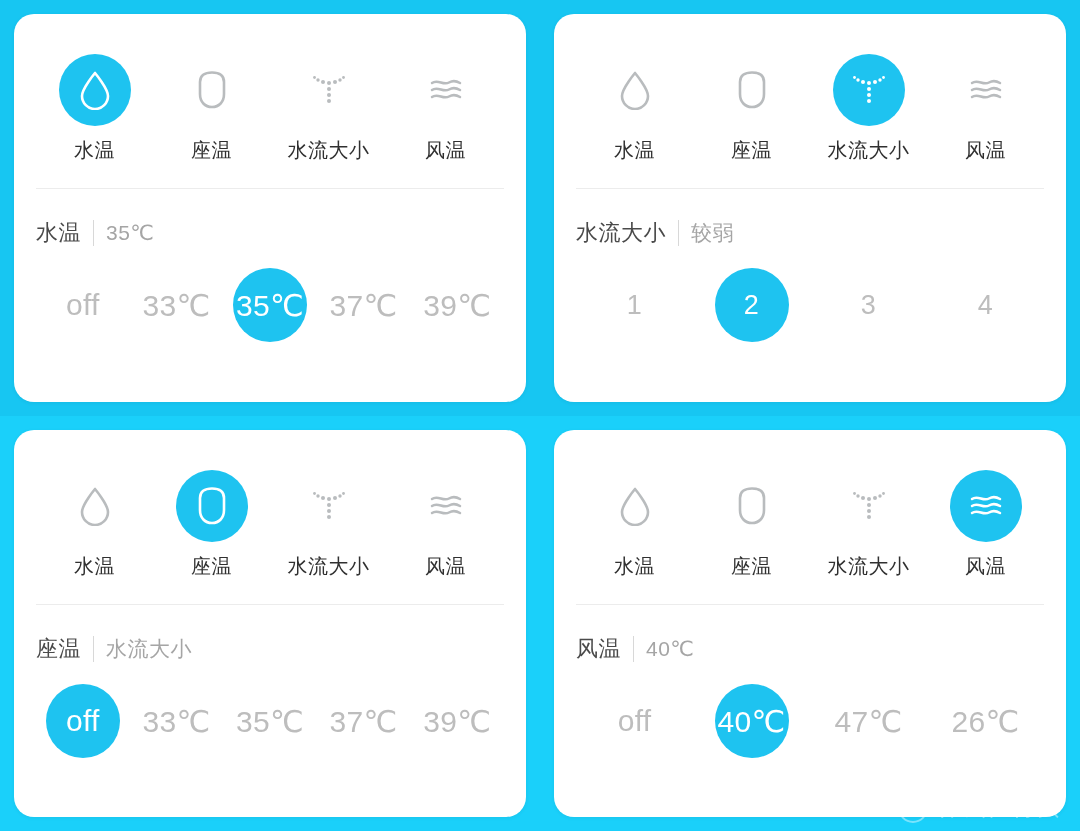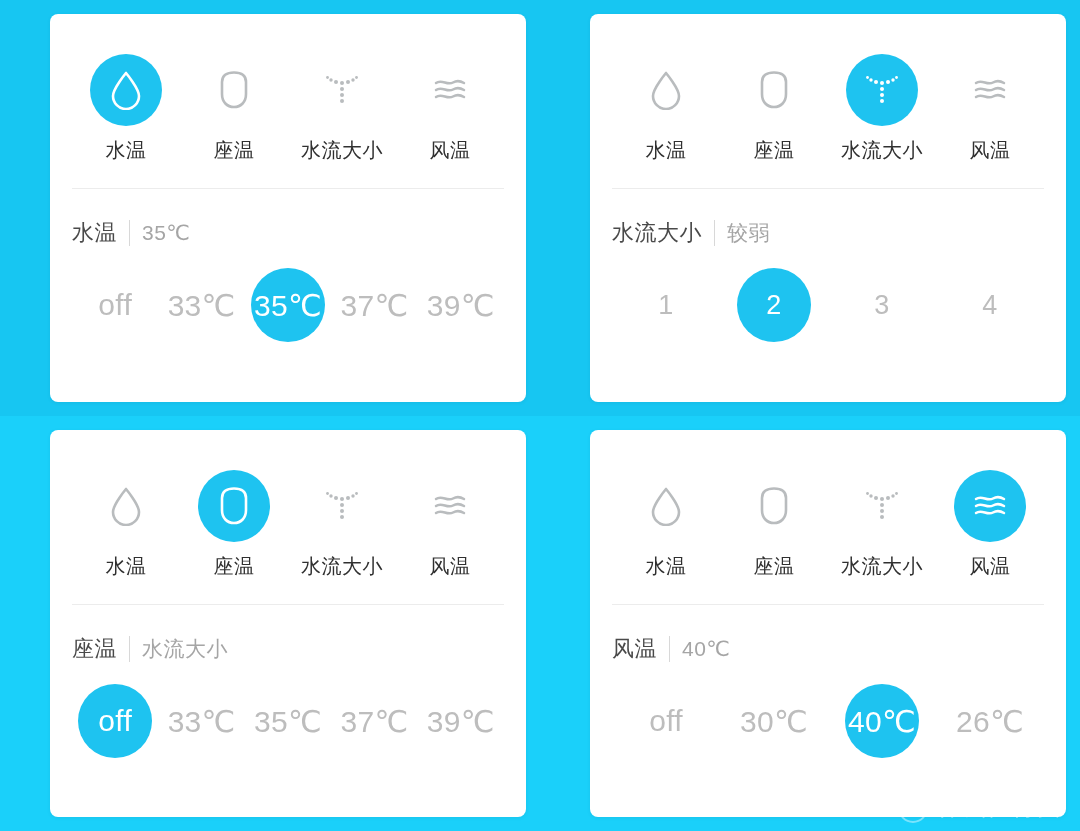--- a/index.html
+++ b/index.html
@@ -47,24 +47,23 @@
 
   .cell { position: relative; }
 
   .card {
     position: absolute;
     left: 14px;
     top: 14px;
     right: 14px;
     bottom: 14px;
     background: #ffffff;
-    border-radius: 8px;
+    border-radius: 20px;
     box-shadow: 0 1px 4px rgba(0,0,0,0.06);
     padding: 0;
-    margin-left: 36px;
   }
 
   
   .tabs {
     display: flex;
     padding: 40px 22px 0 22px;
   }
   .tab {
     flex: 1;
     display: flex;
@@ -457,25 +456,25 @@
           <div class="divider"></div>
           <div class="value-line">
             <span class="value-label">风温</span>
             <span class="value-sep"></span>
             <span class="value-text">40℃</span>
           </div>
           <div class="options">
             <div class="option">
               <div class="option-bubble">off</div>
             </div>
-            <div class="option">
-              <div class="option-bubble">30℃</div>
-            </div>
             <div class="option selected">
               <div class="option-bubble">40℃</div>
+            </div>
+            <div class="option">
+              <div class="option-bubble">47℃</div>
             </div>
             <div class="option">
               <div class="option-bubble">26℃</div>
             </div>
           </div>
         </div>
       </div>
     </div>
 
   <div class="watermark">

